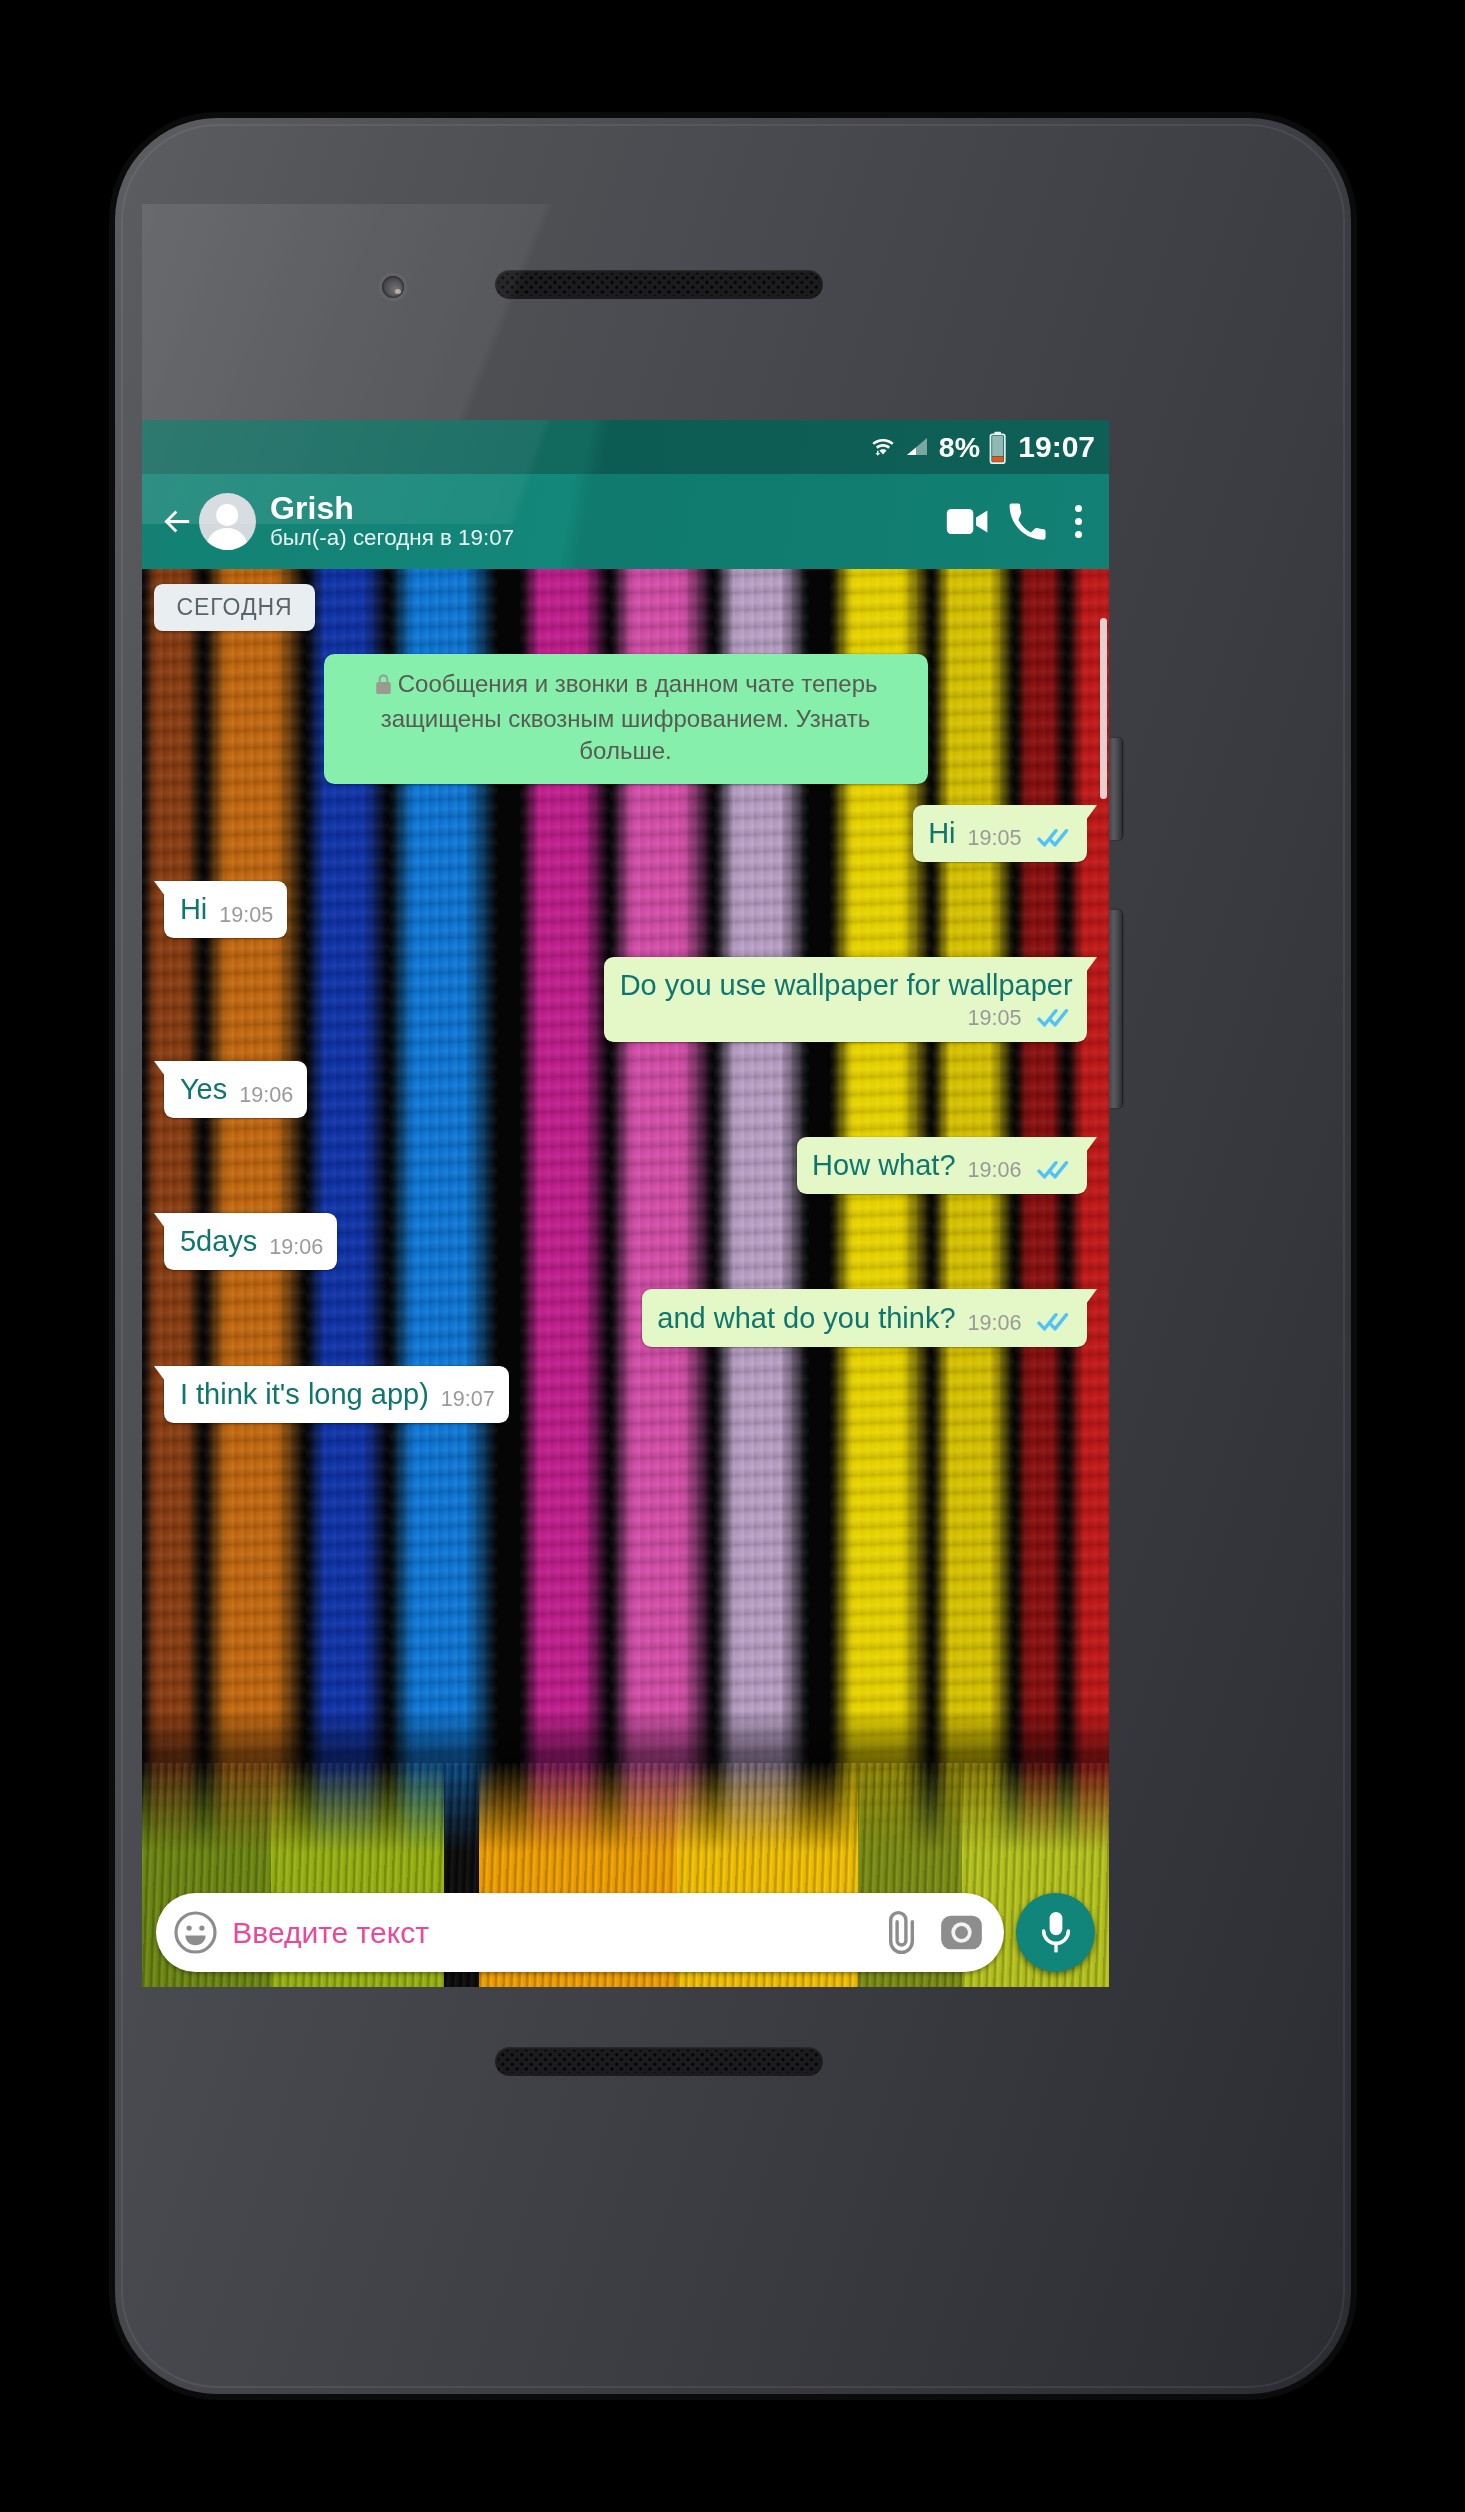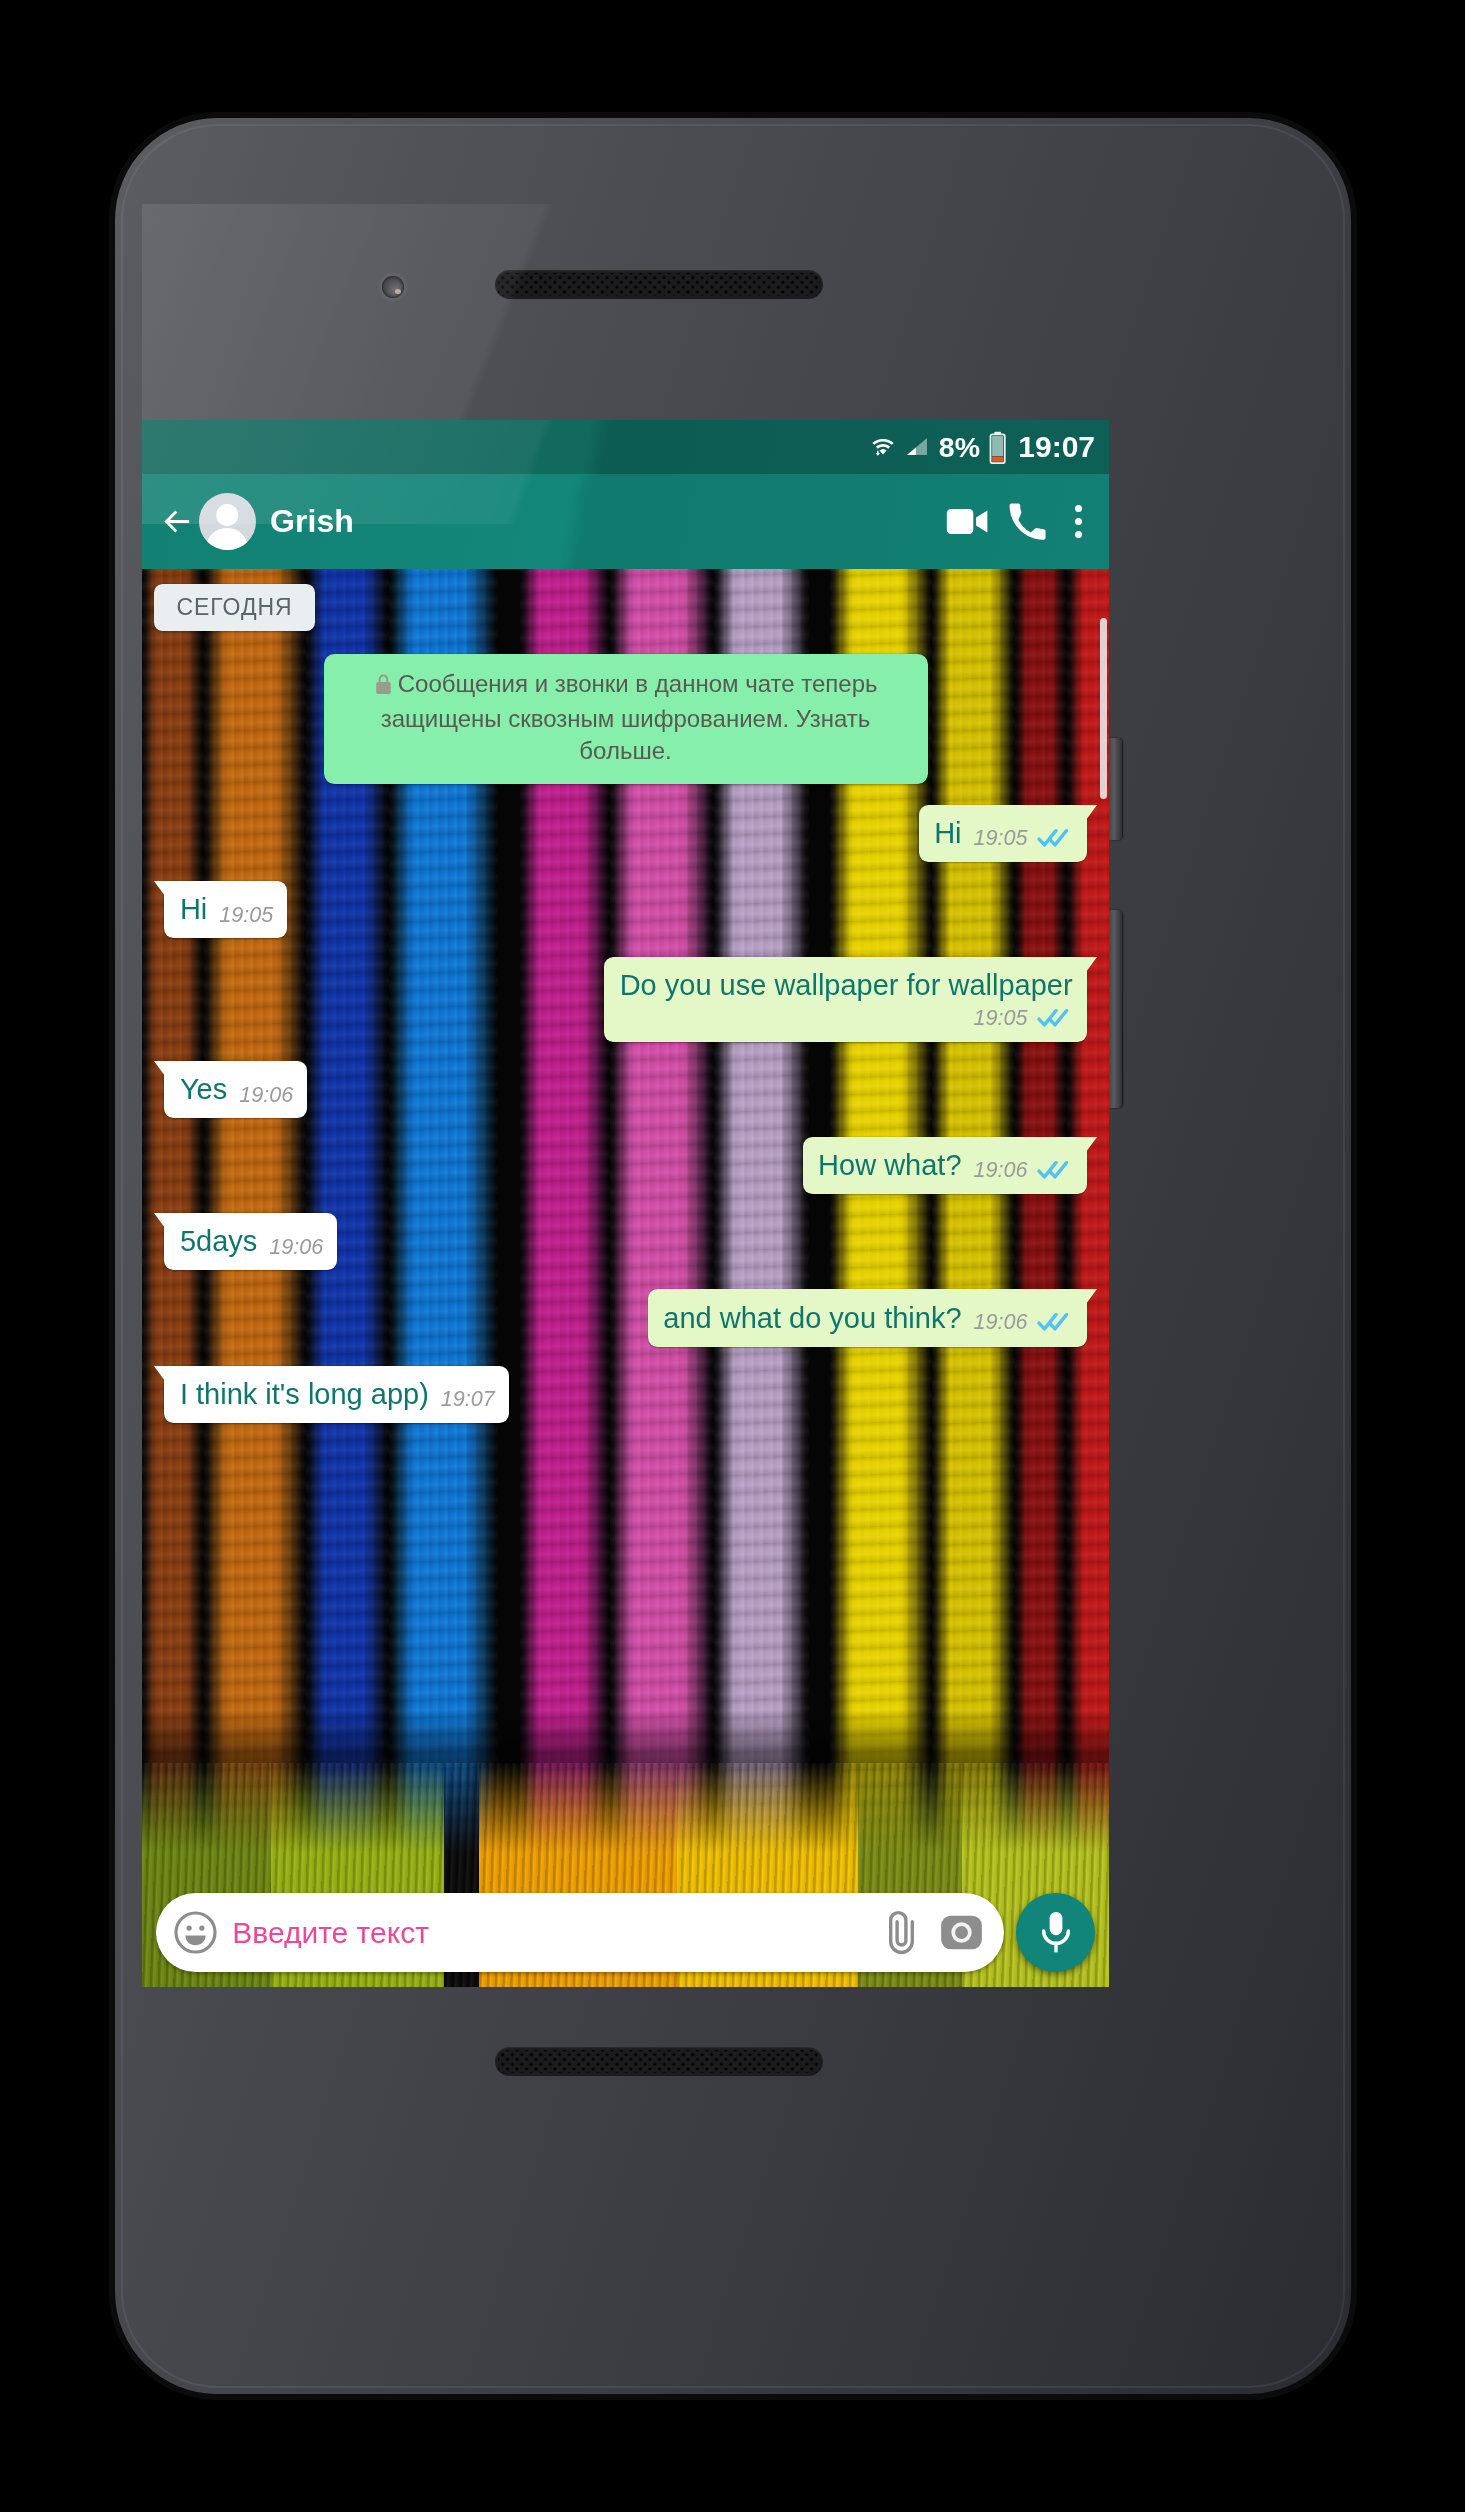--- a/index.html
+++ b/index.html
@@ -282,25 +282,24 @@
   }
 
   .btext{
     color:#0f766e;
     font-size:29px;
     line-height:1.2;
     word-break:break-word;
   }
   .bmeta{
     display:flex;
-    align-items:flex-start;
-    gap:9px;
+    align-items:center;
+    gap:15px;
     flex:0 0 auto;
     padding-bottom:1.7px;
-    font-style:italic;
   }
   .btime{
     color:#9a9a9a;
     font-size:21.6px;
     line-height:1;
     white-space:nowrap;
   }
   .ticks{ display:flex; align-items:center; }
 
   
@@ -562,20 +561,21 @@
         <svg width="41" height="35" viewBox="0 0 24 24">
           <path d="M20 11H6.8l5.1-5.1-1.4-1.4L3 12l7.5 7.5 1.4-1.4L6.8 13H20z" fill="#fff"></path>
         </svg>
       </div>
       <div class="avatar">
         <div class="head"></div>
         <div class="shoulders"></div>
       </div>
       <div class="titles">
         <div class="contact-name">Grish</div>
+        <div class="last-seen">был(-а) сегодня в 19:07</div>
       </div>
       <div class="bar-actions">
         <div class="act">
           <svg width="43" height="35" viewBox="0 0 26 18">
             <rect x="0.5" y="1.5" width="16" height="15" rx="2.6" fill="#fff"></rect>
             <path d="M18.2 6.6L25 2.3v13.4l-6.8-4.3z" fill="#fff"></path>
           </svg>
         </div>
         <div class="act">
           <svg width="38" height="38" viewBox="0 0 24 24">

